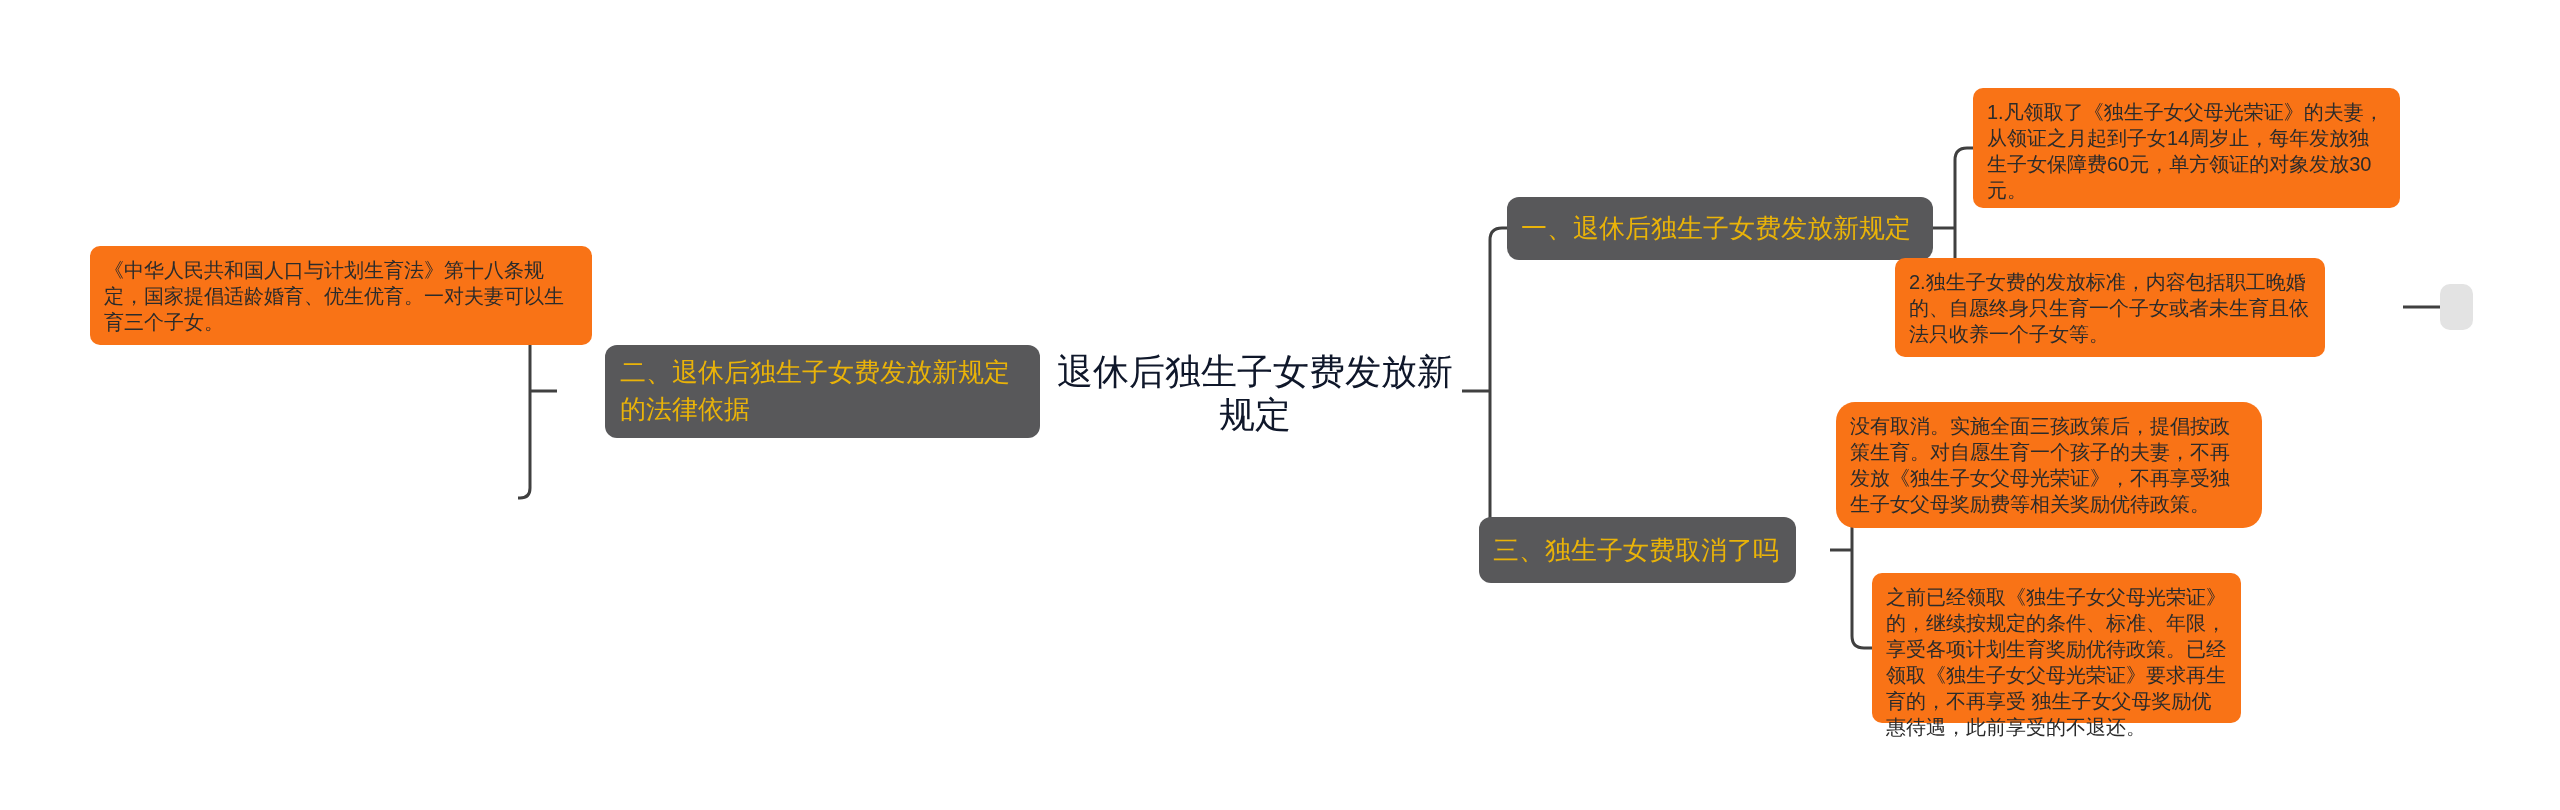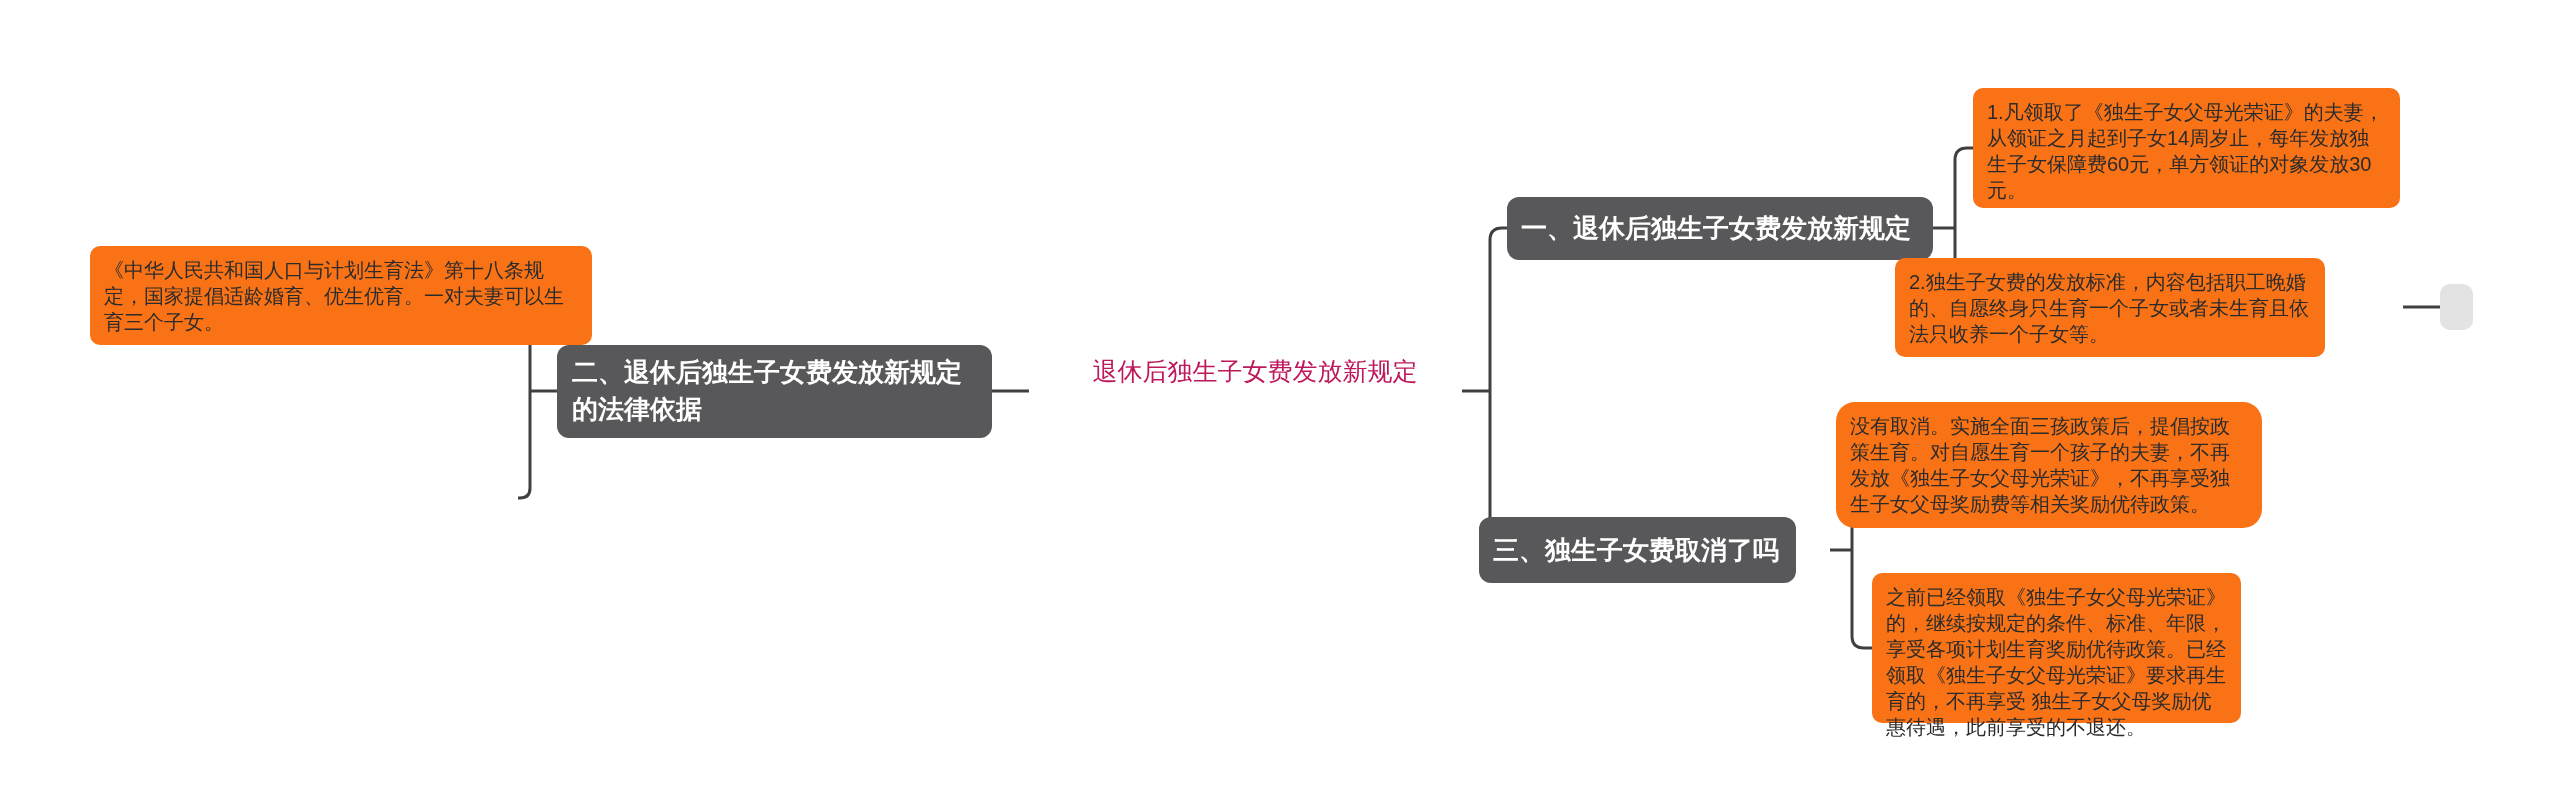--- a/index.html
+++ b/index.html
@@ -27,40 +27,40 @@
     color: #2b2b2b;
     border-radius: 10px;
     font-size: 20px;
     line-height: 26px;
     padding: 11px 14px;
     letter-spacing: 0;
     text-align: left;
   }
   .branch {
     background: #58585a;
-    color: #ffffff;
+    color: #eab308;
     border-radius: 12px;
     font-size: 26px;
     line-height: 37px;
     text-align: left;
-    font-weight: bold;
   }
   .branch.single {
     display: flex;
     align-items: center;
     padding: 0 14px;
     white-space: nowrap;
   }
   .branch.multi {
     padding: 9px 15px;
+    margin-left: 48px;
   }
   .root-topic {
     position: absolute;
-    color: #be185d;
-    font-size: 25px;
+    color: #0f172a;
+    font-size: 36px;
     line-height: 43px;
     text-align: center;
   }
   .mini-node {
     position: absolute;
     background: #e3e3e3;
     border-radius: 10px;
   }
 </style>
 </head>

